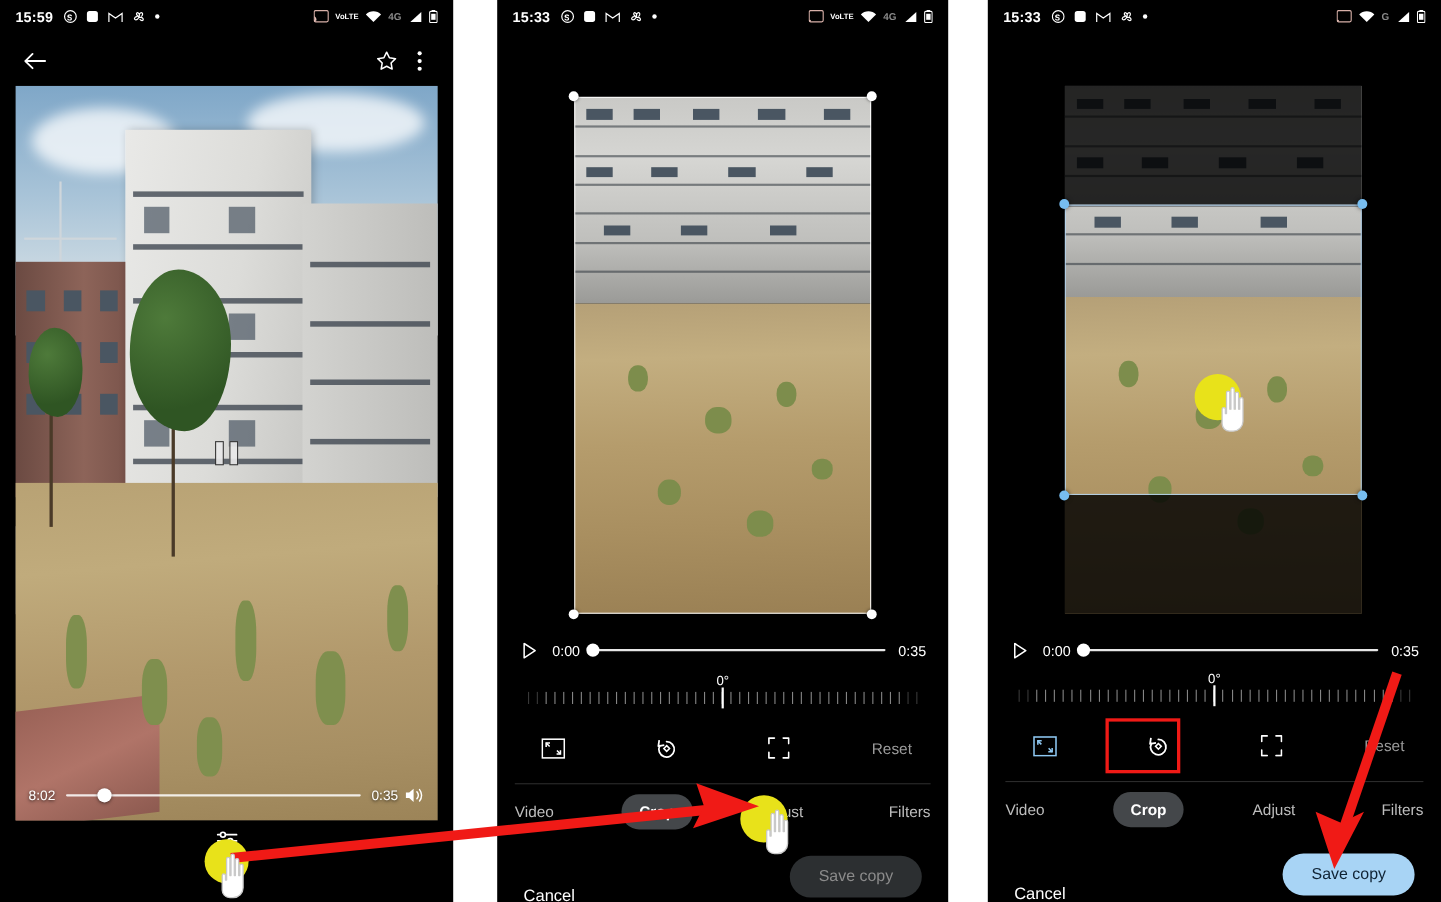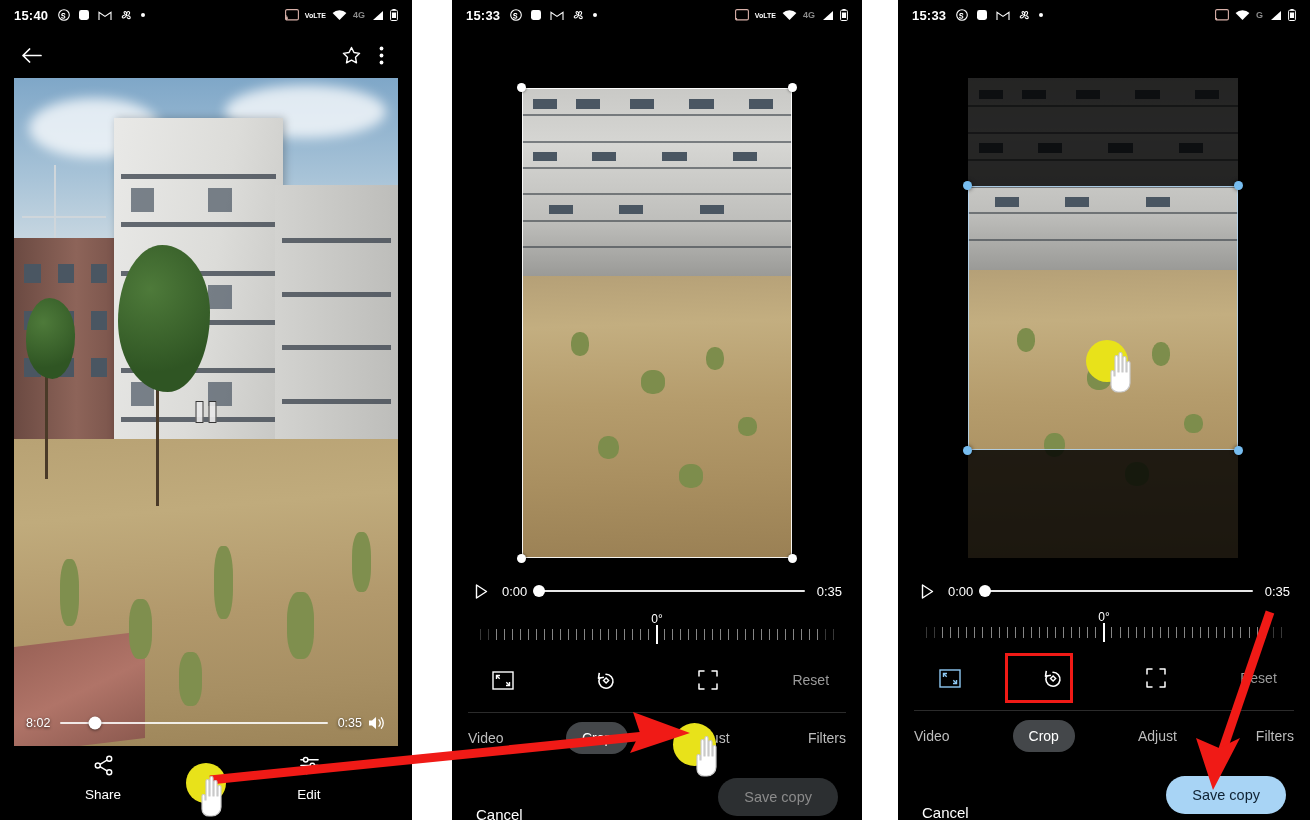--- a/index.html
+++ b/index.html
@@ -117,21 +117,21 @@
   .tool{flex:1;display:flex;align-items:center;justify-content:center;height:40px;}
   .tool.reset{font-size:14px;color:#9b9b9b;}
   .tool .box{display:flex;align-items:center;justify-content:center;width:44px;height:36px;}
   .tool .box.sel svg{stroke:#8ec8f2;}
 
   .divider{position:absolute;left:16px;right:16px;height:1px;background:rgba(255,255,255,.17);}
 
   .tabs{position:absolute;left:0;right:0;display:flex;align-items:center;justify-content:space-between;
     gap:6px;color:#bdbdbd;font-size:14px;}
   .tab{padding:8px 16px;border-radius:18px;}
-  .tab.active{background:#44474a;color:#fff;font-weight:400;}
+  .tab.active{background:#44474a;color:#fff;font-weight:700;}
 
   .footer{position:absolute;left:0;right:0;display:flex;align-items:center;
     justify-content:space-between;padding:0 24px;box-sizing:border-box;}
   .cancel{color:#fff;font-size:15px;margin-top:36px;}
   .savebtn{padding:11px 26px;border-radius:22px;font-size:14.5px;}
   .savebtn.disabled{background:#2c2f31;color:#8b8b8b;}
   .savebtn.enabled{background:#a8d4f5;color:#0f2233;font-weight:400;}
   .yellowdot{position:absolute;border-radius:50%;background:#e8e21a;}
   .handcur{position:absolute;width:34px;height:46px;}
 
@@ -139,21 +139,21 @@
   .redbox{position:absolute;border:3px solid #f01a16;box-sizing:border-box;}
 </style>
 </head>
 <body>
 
 <div class="stage">
 
   <div class="phone" id="panel1">
 
     <div class="statusbar">
-      <span class="sb-time">15:40</span>
+      <span class="sb-time">15:59</span>
       <span class="sb-left-icons">
         <span class="ic">
             <svg width="12" height="12" viewBox="0 0 12 12">
               <path d="M7.4 8.2c0 .9-1 1.5-2 1.5-1.4 0-2.3-.7-2.3-1.4 0-.3.2-.5.5-.5.7 0 .6 1 1.8 1 .6 0 1-.3 1-.7 0-1.1-3.2-.4-3.2-2.4 0-1 .9-1.6 2.1-1.6 1.1 0 2.1.5 2.1 1.2 0 .3-.2.5-.5.5-.6 0-.5-.8-1.6-.8-.6 0-.9.2-.9.6 0 1 3 .4 3 2.6z" fill="#fff"></path>
               <circle cx="6" cy="6" r="5.3" fill="none" stroke="#fff" stroke-width="1.1"></circle>
             </svg>
           </span>
         <span class="ic">
             <svg width="12" height="12" viewBox="0 0 12 12">
               <rect x="1" y="1" width="10" height="10" rx="2.4" fill="#fff"></rect>
@@ -294,29 +294,20 @@
         <span style="width:24px;display:flex;justify-content:flex-end;">
           <svg width="18" height="16" viewBox="0 0 18 16">
               <path d="M1 5.5h3L8 2v12L4 10.5H1z" fill="#fff"></path>
               <path d="M11 4.8a5 5 0 010 6.4M13.4 2.8a8.2 8.2 0 010 10.4" fill="none" stroke="#fff" stroke-width="1.3" stroke-linecap="round"></path>
             </svg>
         </span>
       </div>
     </div>
 
     <div class="actions">
-      <div class="act">
-        <span><svg width="21" height="21" viewBox="0 0 22 22">
-              <circle cx="17" cy="4" r="2.6" fill="none" stroke="#fff" stroke-width="1.5"></circle>
-              <circle cx="5" cy="11" r="2.6" fill="none" stroke="#fff" stroke-width="1.5"></circle>
-              <circle cx="17" cy="18" r="2.6" fill="none" stroke="#fff" stroke-width="1.5"></circle>
-              <path d="M7.3 9.7l7.4-4.3M7.3 12.3l7.4 4.3" stroke="#fff" stroke-width="1.5"></path>
-            </svg></span>
-        <span class="lbl">Share</span>
-      </div>
       <div class="act">
         <span><svg width="21" height="21" viewBox="0 0 22 22">
               <path d="M2 5h18M2 11h18M2 17h18" stroke="#fff" stroke-width="1.6" stroke-linecap="round"></path>
               <circle cx="7" cy="5" r="2.3" fill="#000" stroke="#fff" stroke-width="1.6"></circle>
               <circle cx="14" cy="11" r="2.3" fill="#000" stroke="#fff" stroke-width="1.6"></circle>
               <circle cx="8" cy="17" r="2.3" fill="#000" stroke="#fff" stroke-width="1.6"></circle>
             </svg></span>
         <span class="lbl">Edit</span>
       </div>
     </div>

